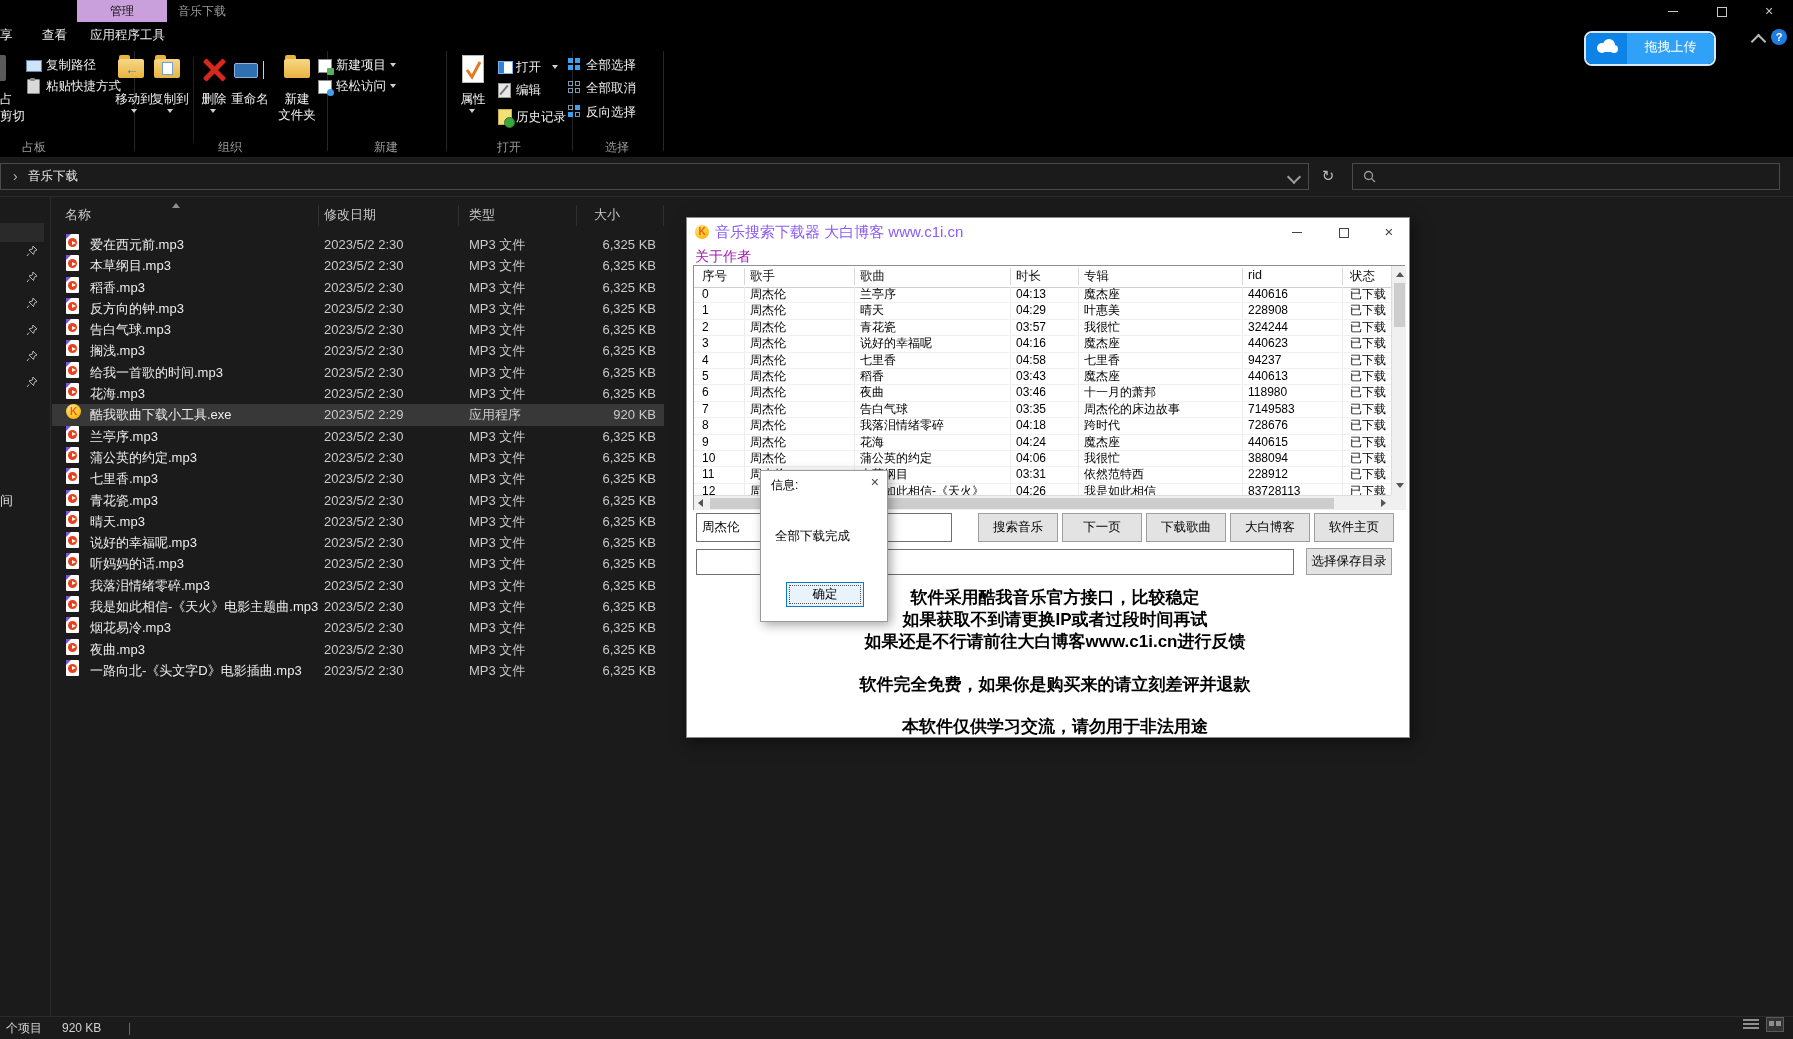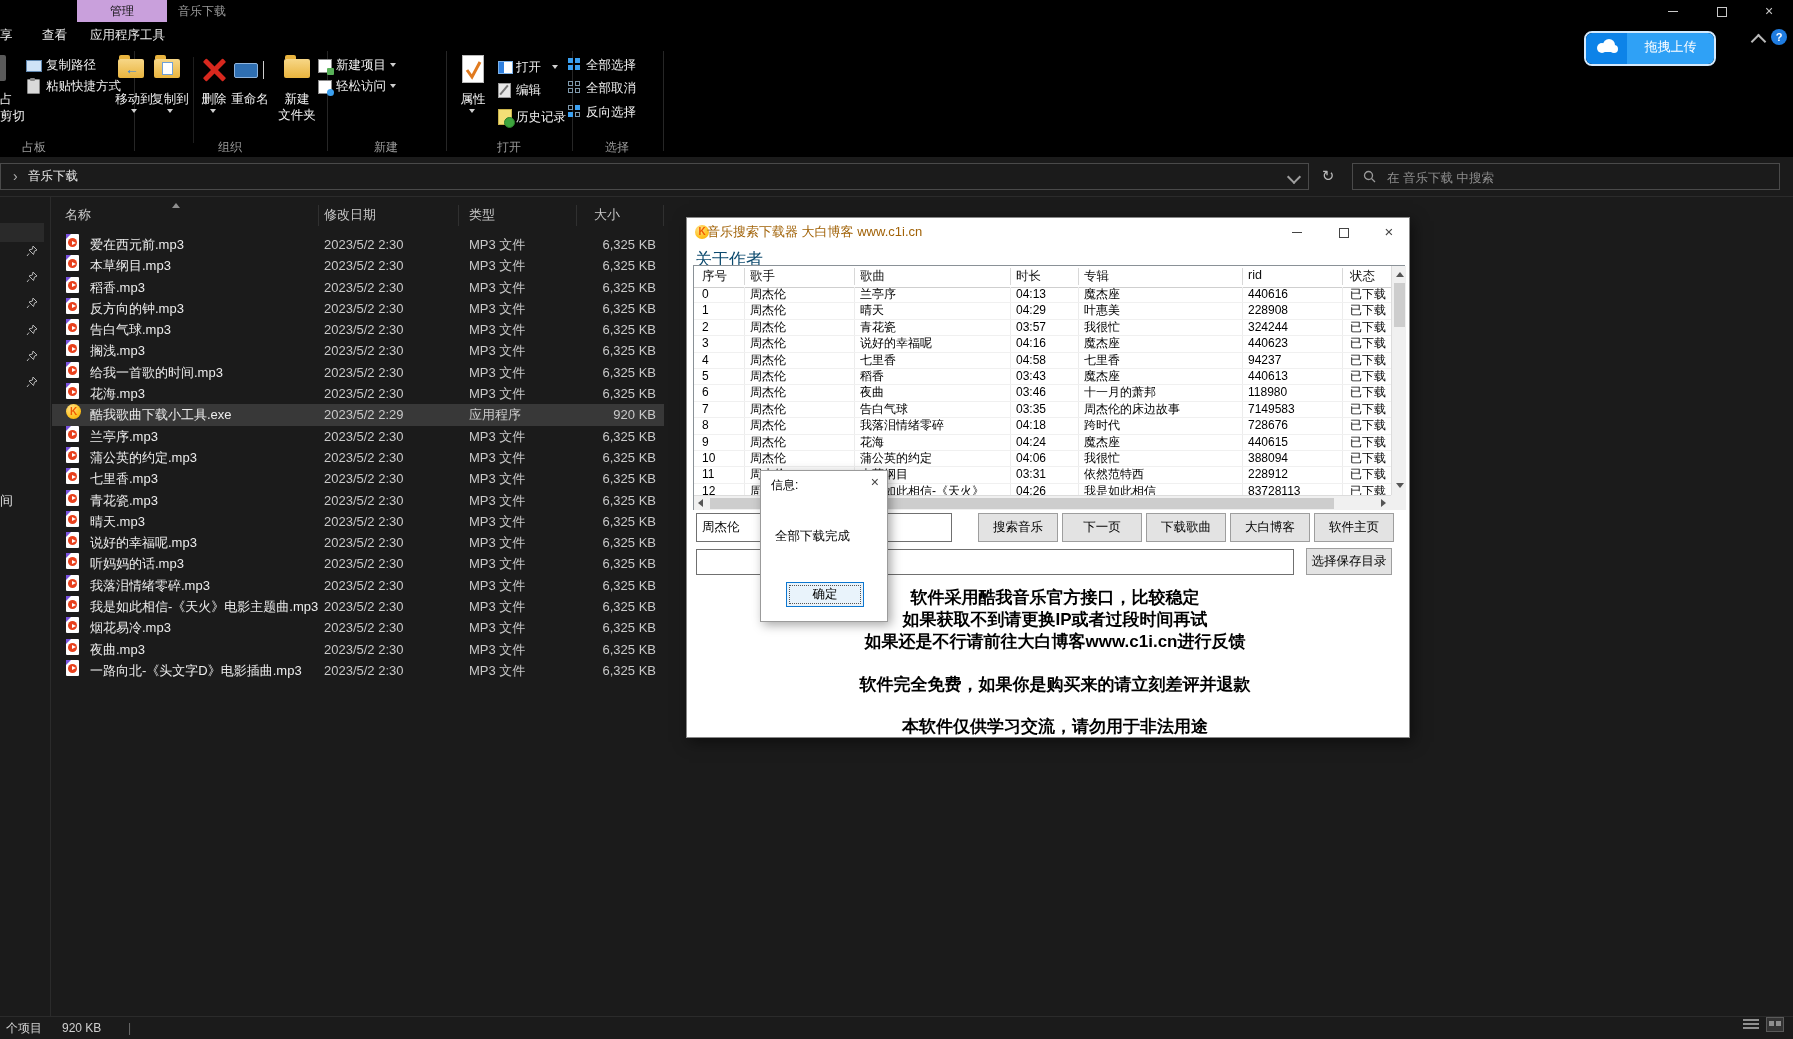--- a/index.html
+++ b/index.html
@@ -104,27 +104,27 @@
   
   #statusbar{position:absolute;left:0;top:1016px;width:1793px;height:23px;background:#1b1b1b;border-top:1px solid #2b2b2b;}
   #statusbar span{position:absolute;top:0;line-height:22px;font-size:12px;color:#d0d0d0;}
   .view-ico{position:absolute;top:5px;width:16px;height:13px;}
   .view-ico .bar{position:absolute;left:0;width:16px;height:2px;background:#8f8f8f;}
   .view-sel{border:1px solid #5a5a5a;background:#333;}
   
   #dlwin{position:absolute;left:686px;top:217px;width:724px;height:521px;background:#fff;border:1px solid #888;
          box-shadow:3px 4px 14px rgba(0,0,0,.5);z-index:20;box-sizing:border-box;}
   #dl-titlebar{position:absolute;left:0;top:0;width:100%;height:28px;}
-  #dl-titlebar .ttl{position:absolute;left:20px;top:0;line-height:28px;font-size:13px;color:#a16207;white-space:nowrap;}
+  #dl-titlebar .ttl{position:absolute;left:28px;top:0;line-height:28px;font-size:15px;color:#8b5cf6;white-space:nowrap;}
   #dl-titlebar .kcir{position:absolute;left:8px;top:7px;width:14px;height:14px;line-height:14px;}
   .dwbtn{position:absolute;top:4px;width:24px;height:20px;}
   .dg-min{position:absolute;left:7px;top:10px;width:10px;height:1px;background:#444;}
   .dg-max{position:absolute;left:8px;top:6px;width:8px;height:8px;border:1px solid #444;}
   .dg-close{position:absolute;left:0;top:0;width:24px;text-align:center;color:#444;font-size:15px;line-height:19px;}
-  #dl-menu{position:absolute;left:8px;top:30px;font-size:17px;color:#0c4a6e;}
+  #dl-menu{position:absolute;left:8px;top:30px;font-size:14px;color:#a21caf;}
   
   #dl-table{position:absolute;left:6px;top:47px;width:712px;height:245px;border:1px solid #8a9197;box-sizing:border-box;background:#fff;}
   #dl-head{position:absolute;left:0;top:0;width:697px;height:21px;border-bottom:1px solid #cfcfcf;background:#fff;}
   #dl-head span{position:absolute;top:2px;font-size:12.5px;color:#111;white-space:nowrap;text-align:right;}
   #dl-head .hsep{position:absolute;top:2px;width:1px;height:17px;background:#d8d8d8;}
   #dl-rows{position:absolute;left:0;top:21px;width:697px;height:208px;overflow:hidden;}
   .gridcol{position:absolute;top:0;width:1px;height:208px;background:#ececec;}
   .drow{position:relative;height:16.4px;border-bottom:1px solid #f0f0f0;box-sizing:border-box;}
   .dcell{position:absolute;top:0;line-height:15px;font-size:12px;color:#000;white-space:nowrap;}
   .sbar{background:#f0f0f0;}
@@ -290,21 +290,20 @@
       <span class="crumb-arrow">›</span>
       <span class="crumb">音乐下载</span>
       <span id="addr-dd"></span>
     </div>
     <div id="refresh">↻</div>
     <div id="searchbox">
       <svg width="13" height="13">
           <circle cx="5.5" cy="5.5" r="4" fill="none" stroke="#9a9a9a" stroke-width="1.3"></circle>
           <line x1="8.5" y1="8.5" x2="12" y2="12" stroke="#9a9a9a" stroke-width="1.3"></line>
         </svg>
-      <input placeholder="在 音乐下载 中搜索" style="">
     </div>
   </div>
 
   <div id="side-band"></div>
   <svg class="pin" style="top:245px" width="12" height="12">
       <path d="M7 1 l4 4 -2.5 1 -1 3.5 -4.5-4.5 3.5-1 z" fill="none" stroke="#b5b5b5"></path>
       <line x1="3" y1="8.5" x2="1" y2="11" stroke="#b5b5b5"></line>
     </svg>
   <svg class="pin" style="top:271px" width="12" height="12">
       <path d="M7 1 l4 4 -2.5 1 -1 3.5 -4.5-4.5 3.5-1 z" fill="none" stroke="#b5b5b5"></path>

